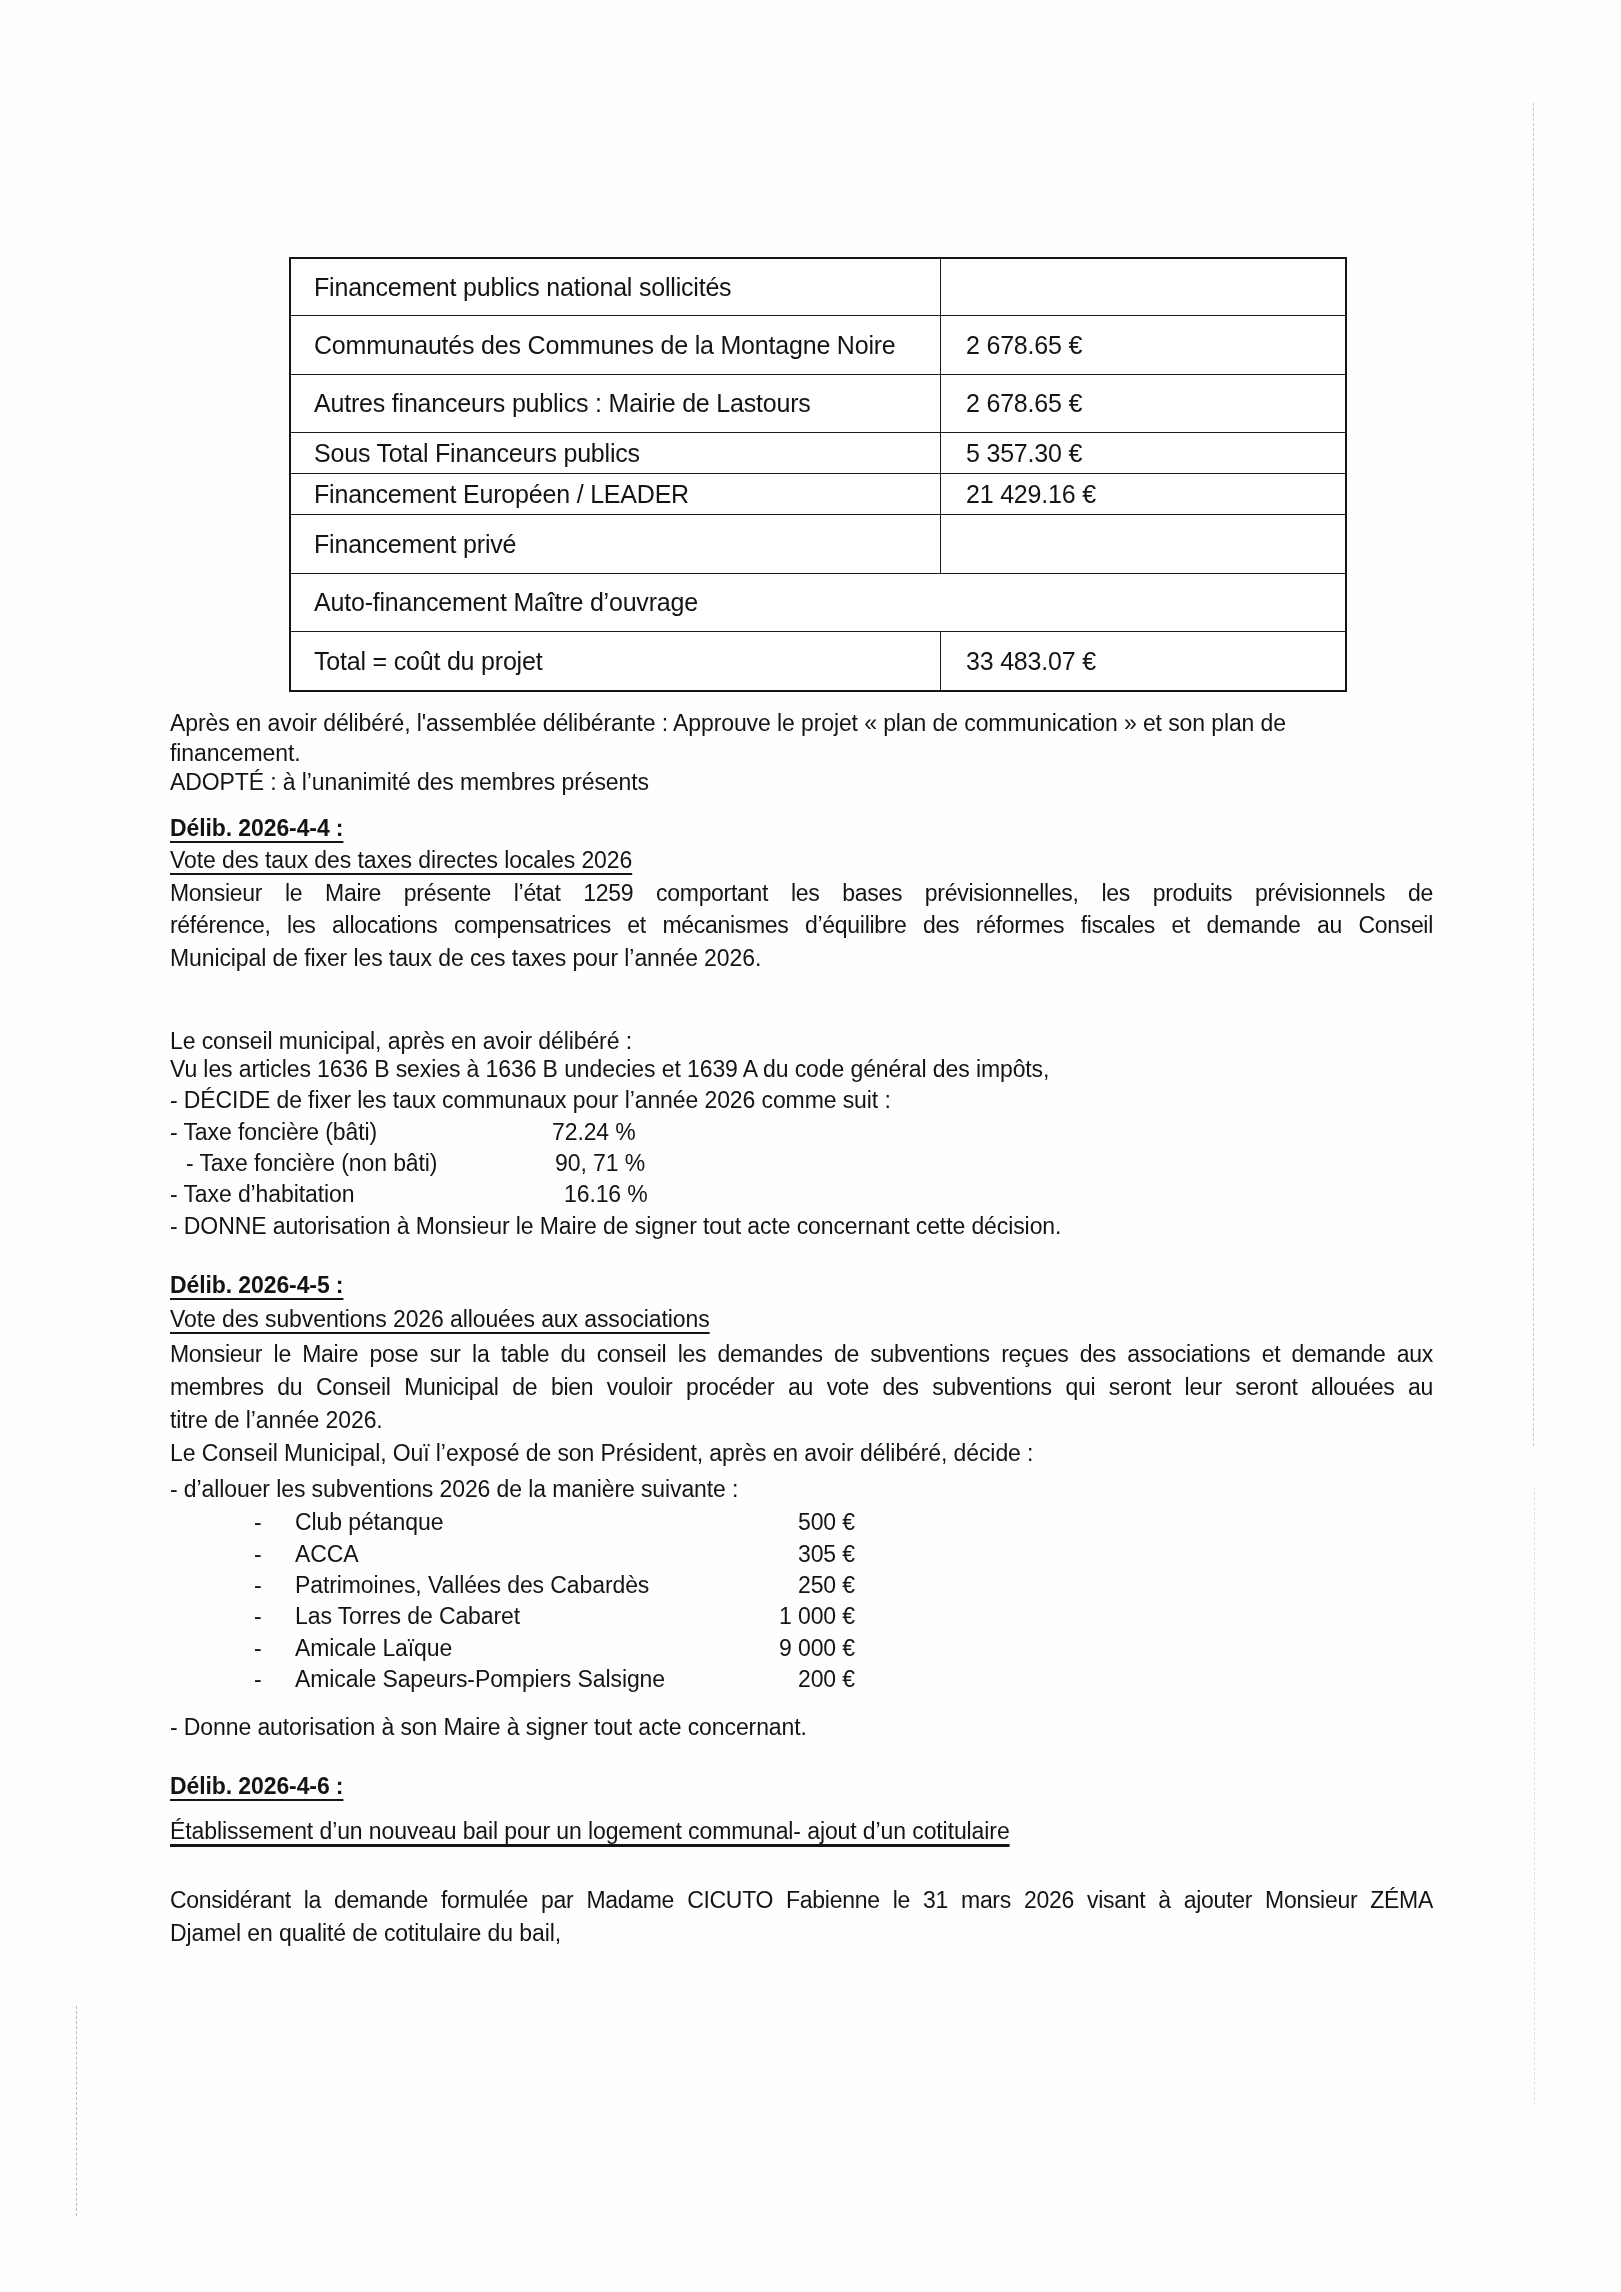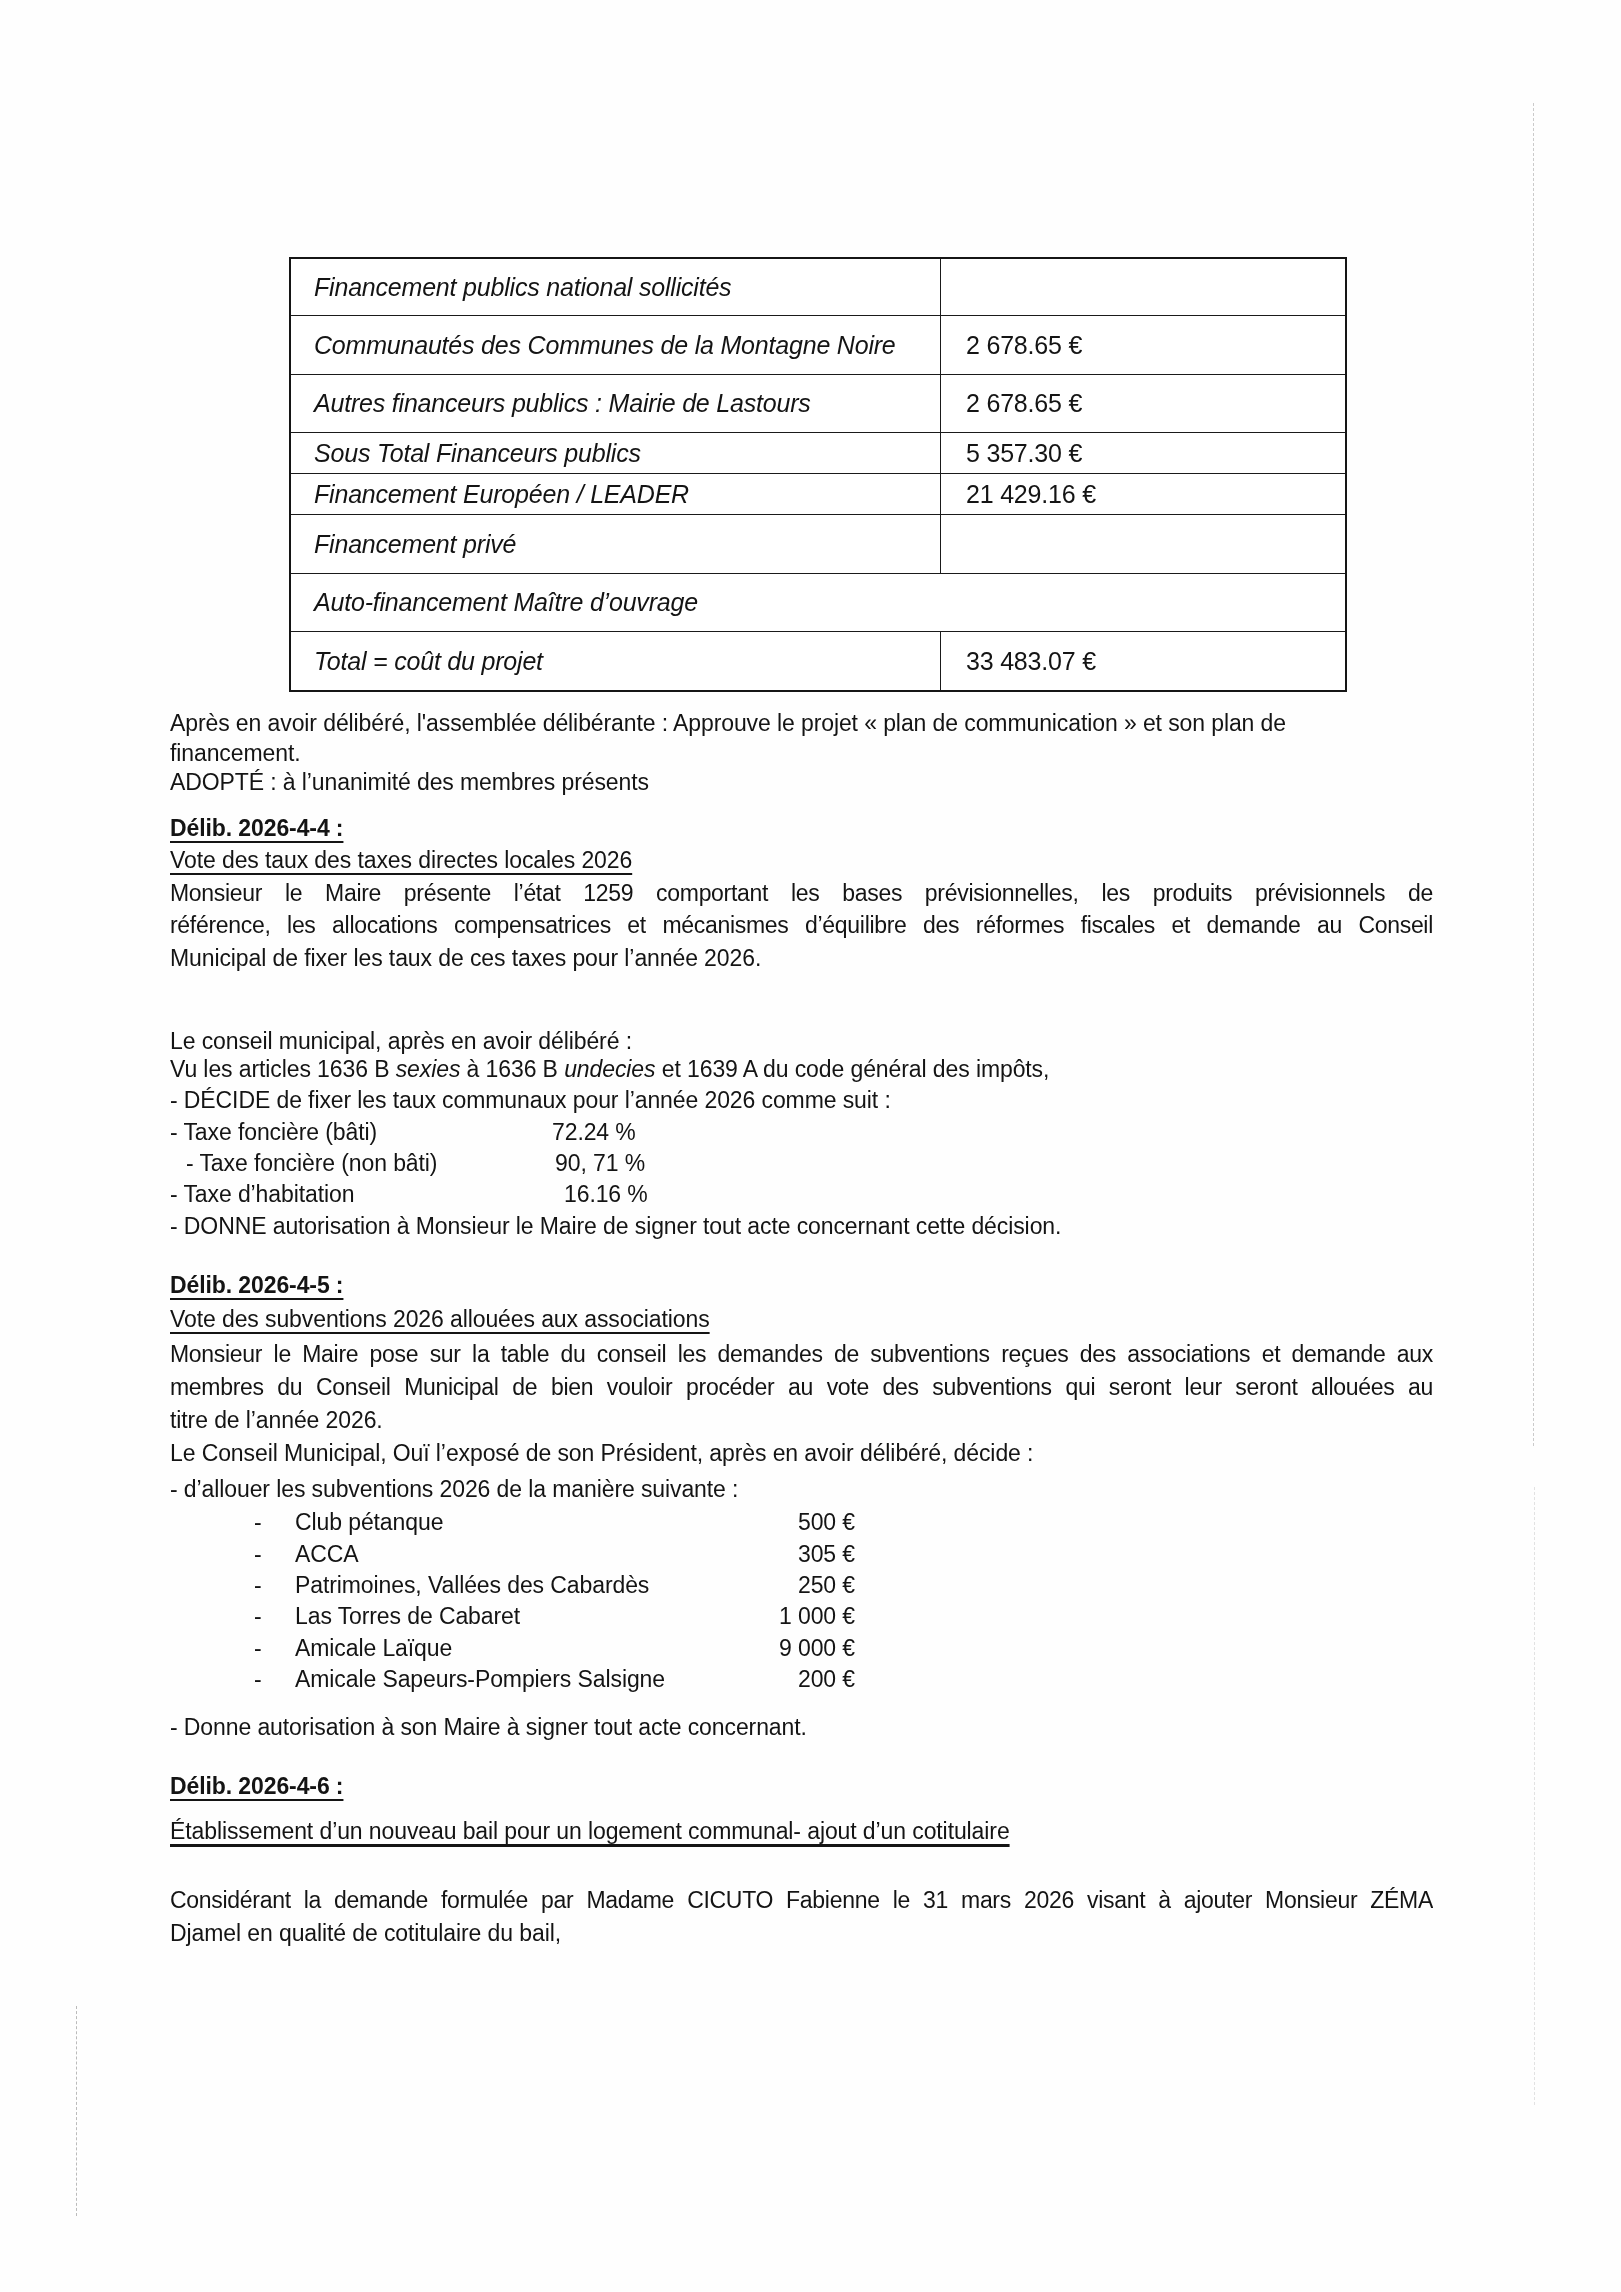--- a/index.html
+++ b/index.html
@@ -23,42 +23,42 @@
   .fin-row:nth-child(1) { height:56px; }
   .fin-row:nth-child(2) { height:59px; }
   .fin-row:nth-child(3) { height:58px; }
   .fin-row:nth-child(4) { height:41px; }
   .fin-row:nth-child(5) { height:41px; }
   .fin-row:nth-child(6) { height:59px; }
   .fin-row:nth-child(7) { height:58px; }
   .fin-row:nth-child(8) { height:59px; }
   .fin-label {
     width:649px; box-sizing:border-box; padding-left:23px;
-    display:flex; align-items:center; font-size:25px; letter-spacing:-0.2px;font-style:italic;
+    display:flex; align-items:center; font-size:25px; letter-spacing:-0.2px;
   }
   .fin-value {
     flex:1; border-left:1.8px solid #1a1a1a; box-sizing:border-box; padding-left:25px;
     display:flex; align-items:center; font-size:25px; letter-spacing:-0.2px;
   }
 
   
   .line {
     position:absolute; left:170px;
     font-size:23px; line-height:30px; white-space:nowrap;
     letter-spacing:-0.1px;
   }
   .stretch {
     width:1263px; white-space:normal; text-align:justify;
     letter-spacing:-0.3px; height:32px; overflow:hidden;
   }
   .stretch::after { content:""; display:inline-block; width:100%; height:0; }
   .hd { font-weight:bold; text-decoration:underline; text-underline-offset:5.4px; text-decoration-thickness:1.8px; }
   .ul { text-decoration:underline; text-underline-offset:5.4px; text-decoration-thickness:1.8px; }
   .ul-thick { text-decoration-thickness:2.7px; }
-  .it { font-style:italic; }
+  .it { }
 
   .tax-label { display:inline-block; }
   .tax-w1 { width:382px; }
   .tax-w2 { width:369px;margin-left:16px; }
   .tax-w3 { width:394px; }
 
   .sub { width:699px; height:30px; }
   .sub-dash { position:absolute; left:84px; }
   .sub-name { position:absolute; left:125px; white-space:nowrap; }
   .sub-amt  { position:absolute; left:475px; width:210px; text-align:right; white-space:nowrap; }

